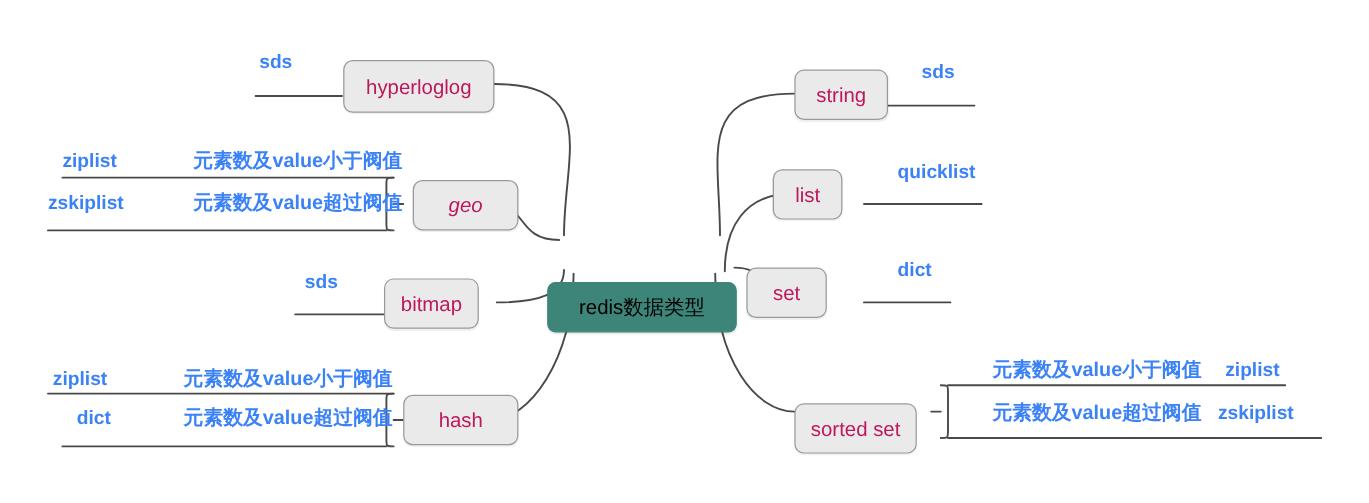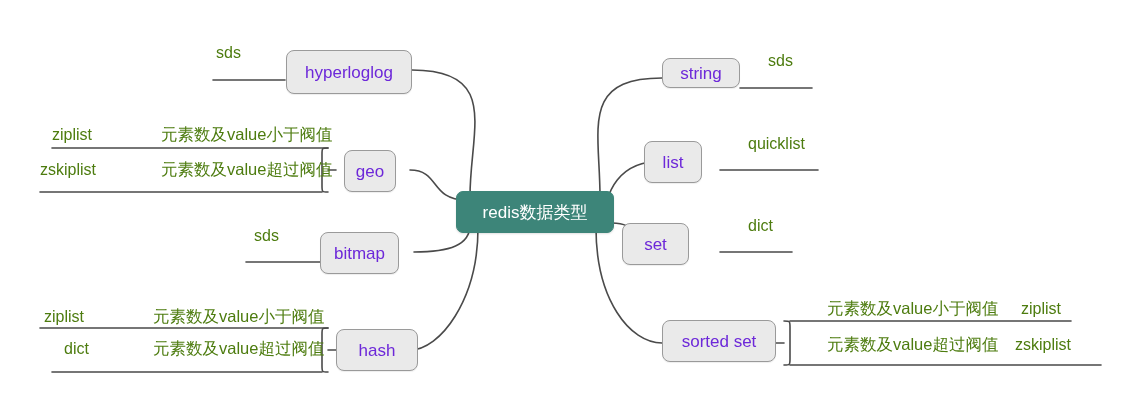--- a/index.html
+++ b/index.html
@@ -27,40 +27,42 @@
   }
   .node {
     position: absolute;
     box-sizing: border-box;
     display: flex;
     align-items: center;
     justify-content: center;
     background: #eaeaea;
     border: 1px solid #9a9a9a;
     border-radius: 8px;
-    color: #6d28d9;
+    color: #be185d;
     font-size: 17px;
     line-height: 1;
     white-space: nowrap;
     box-shadow: 0 1px 1px rgba(0,0,0,0.07);
   }
   .node.center {
     background: #3d8579;
     border: 1px solid #3d8579;
-    color: #ffffff;
+    color: #000000;
     border-radius: 7px;
     font-size: 17px;
     box-shadow: 0 1px 2px rgba(0,0,0,0.12);
+    margin-top: 44px;
   }
   .edge-label {
     position: absolute;
-    color: #4d7c0f;
+    color: #3b82f6;
     font-size: 16px;
     line-height: 1;
     white-space: nowrap;
+    font-weight: bold;
   }
   .edge-label.cjk {
     font-size: 16.5px;
     margin-left: 23px;
   }
 </style>
 </head>
 <body>
 
 <div id="mindmap">
@@ -107,45 +109,45 @@
   </svg>
 
   <div class="node center" style="left:456px; top:191px; width:158px; height:42px;">
     <span>redis数据类型</span>
   </div>
 
   <div class="node" style="left:286px; top:50px; width:126px; height:44px;">
     <span>hyperloglog</span>
   </div>
 
-  <div class="node" style="left:344px; top:150px; width:52px; height:42px;">
+  <div class="node" style="left:344px; top:150px; width:88px; height:42px;font-style:italic;">
     <span>geo</span>
   </div>
 
   <div class="node" style="left:320px; top:232px; width:79px; height:42px;">
     <span>bitmap</span>
   </div>
 
-  <div class="node" style="left:336px; top:329px; width:82px; height:42px;">
+  <div class="node" style="left:336px; top:329px; width:96px; height:42px;">
     <span>hash</span>
   </div>
 
-  <div class="node" style="left:662px; top:58px; width:78px; height:30px;">
+  <div class="node" style="left:662px; top:58px; width:78px; height:42px;">
     <span>string</span>
   </div>
 
   <div class="node" style="left:644px; top:141px; width:58px; height:42px;">
     <span>list</span>
   </div>
 
   <div class="node" style="left:622px; top:223px; width:67px; height:42px;">
     <span>set</span>
   </div>
 
-  <div class="node" style="left:662px; top:320px; width:114px; height:42px;">
+  <div class="node" style="left:662px; top:336px; width:102px; height:42px;">
     <span>sorted set</span>
   </div>
 
   <div class="edge-label" style="left:216px; top:45px;">sds</div>
 
   <div class="edge-label" style="left:52px; top:127px;">ziplist</div>
   <div class="edge-label cjk" style="left:138px; top:126px;">元素数及value小于阀值</div>
 
   <div class="edge-label" style="left:40px; top:162px;">zskiplist</div>
   <div class="edge-label cjk" style="left:138px; top:161px;">元素数及value超过阀值</div>

